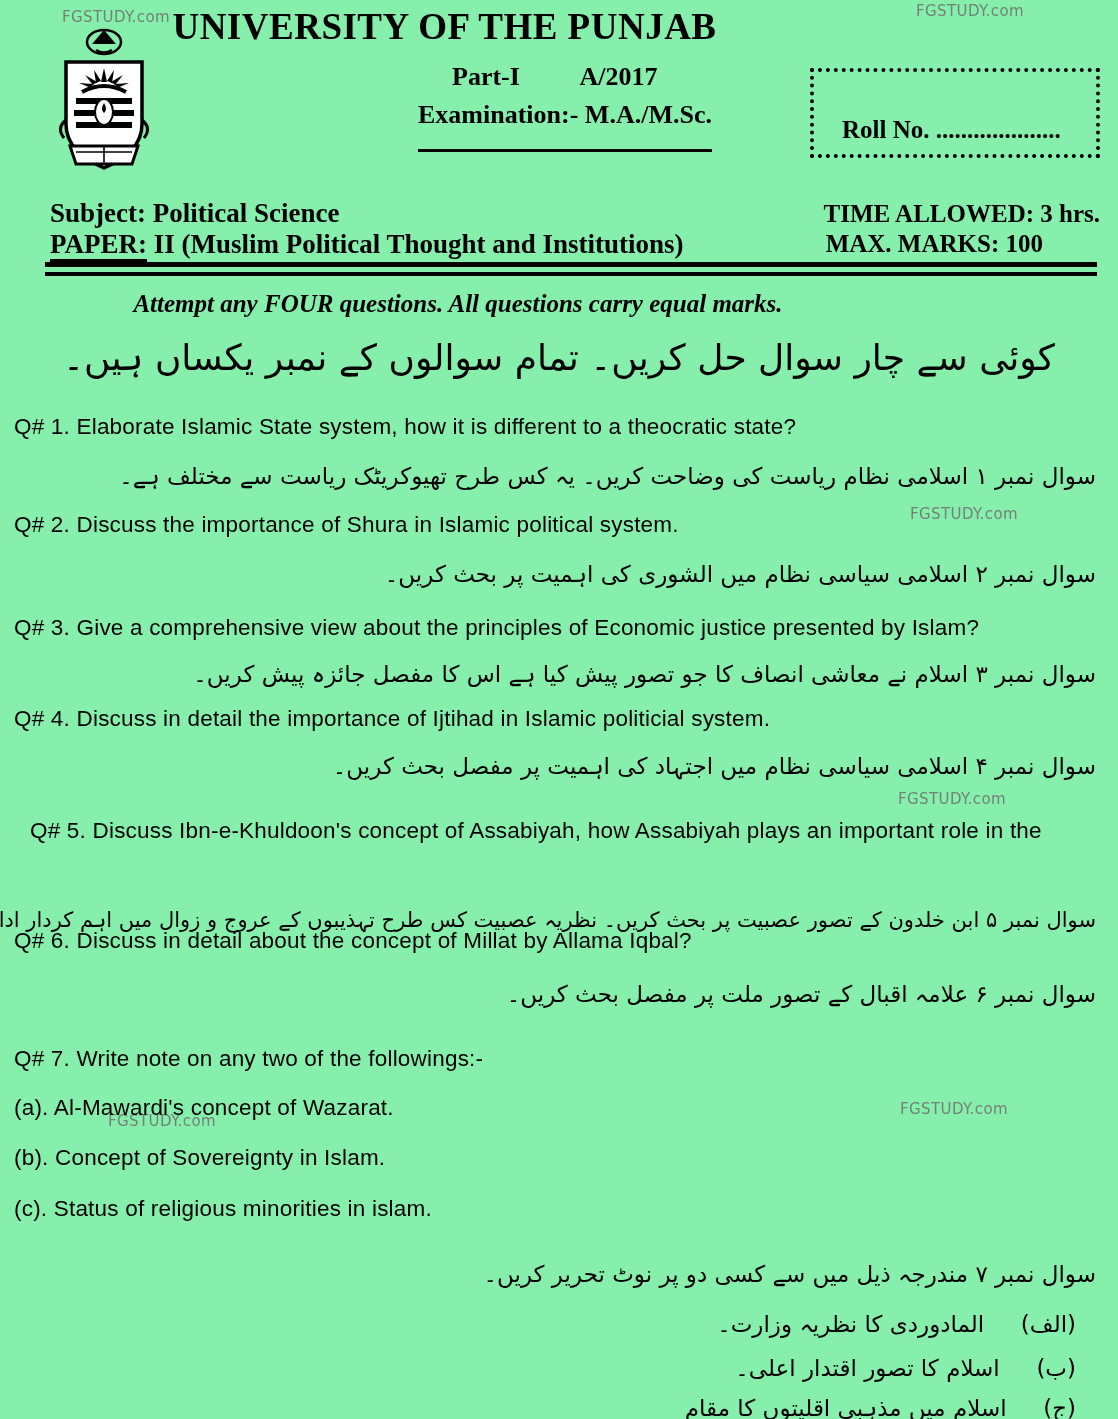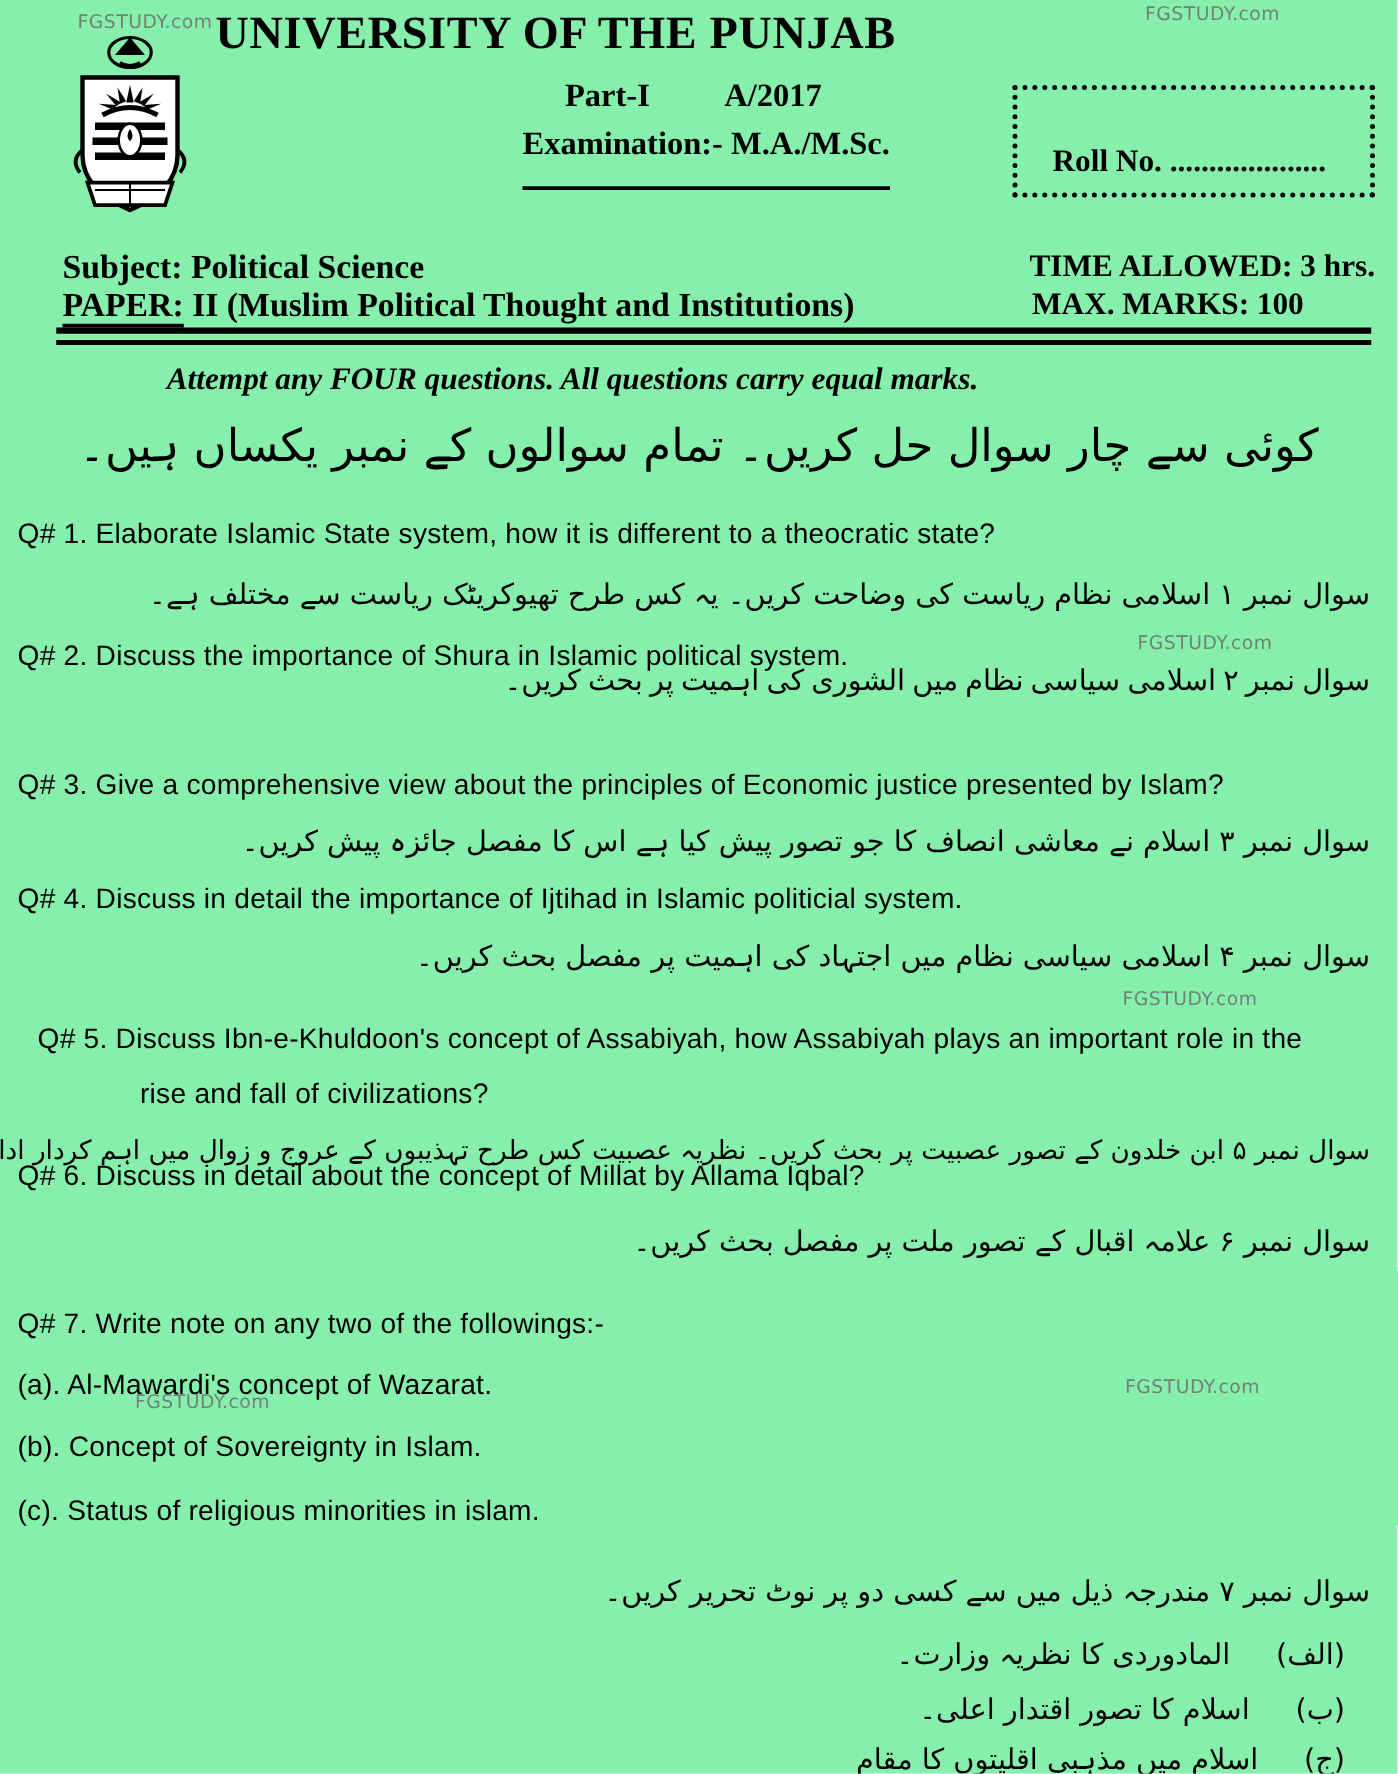--- a/index.html
+++ b/index.html
@@ -251,39 +251,38 @@
   <div class="q" style="left:14px; top:414px;">
     <span>Q# 1.</span>
     <span>Elaborate Islamic State system, how it is different to a theocratic state?</span>
   </div>
   <div class="urdu" style="right:22px; top:460px;">سوال نمبر ۱   اسلامی نظام ریاست کی وضاحت کریں۔ یہ کس طرح تھیوکریٹک ریاست سے مختلف ہے۔</div>
 
   <div class="q" style="left:14px; top:512px;">
     <span>Q# 2.</span>
     <span>Discuss the importance of Shura  in Islamic political system.</span>
   </div>
-  <div class="urdu" style="right:22px; top:528px;font-family:Liberation Serif, serif;">سوال نمبر ۲   اسلامی سیاسی نظام میں الشوری کی اہمیت پر بحث کریں۔</div>
+  <div class="urdu" style="right:22px; top:558px;">سوال نمبر ۲   اسلامی سیاسی نظام میں الشوری کی اہمیت پر بحث کریں۔</div>
 
   <div class="q" style="left:14px; top:615px;">
     <span>Q# 3.</span>
     <span>Give a comprehensive view about the principles of Economic justice presented by Islam?</span>
   </div>
   <div class="urdu" style="right:22px; top:658px;">سوال نمبر ۳   اسلام نے معاشی انصاف کا جو تصور پیش کیا ہے اس کا مفصل جائزہ پیش کریں۔</div>
 
   <div class="q" style="left:14px; top:706px;">
     <span>Q# 4.</span>
     <span>Discuss in detail the importance of Ijtihad in Islamic politicial system.</span>
   </div>
   <div class="urdu" style="right:22px; top:750px;">سوال نمبر ۴   اسلامی سیاسی نظام میں اجتہاد کی اہمیت پر مفصل بحث کریں۔</div>
 
   <div class="q" style="left:30px; top:818px;">
     <span>Q# 5.</span>
     <span>Discuss Ibn-e-Khuldoon's concept of Assabiyah, how Assabiyah plays an important role in the</span>
   </div>
-  <div class="q" style="left:112px; top:862px;">rise and fall of civilizations?</div>
   <div class="urdu" style="right:22px; top:905px; font-size:21px;">سوال نمبر ۵   ابن خلدون کے تصور عصبیت پر بحث کریں۔ نظریہ عصبیت کس طرح تہذیبوں کے عروج و زوال میں اہم کردار ادا کرتا ہے؟</div>
 
   <div class="q" style="left:14px; top:928px;">
     <span>Q# 6.</span>
     <span>Discuss in detail about the concept of Millat by Allama Iqbal?</span>
   </div>
   <div class="urdu" style="right:22px; top:978px;">سوال نمبر ۶   علامہ اقبال کے تصور ملت پر مفصل بحث کریں۔</div>
 
   <div class="q" style="left:14px; top:1046px;">
     <span>Q# 7.</span>

